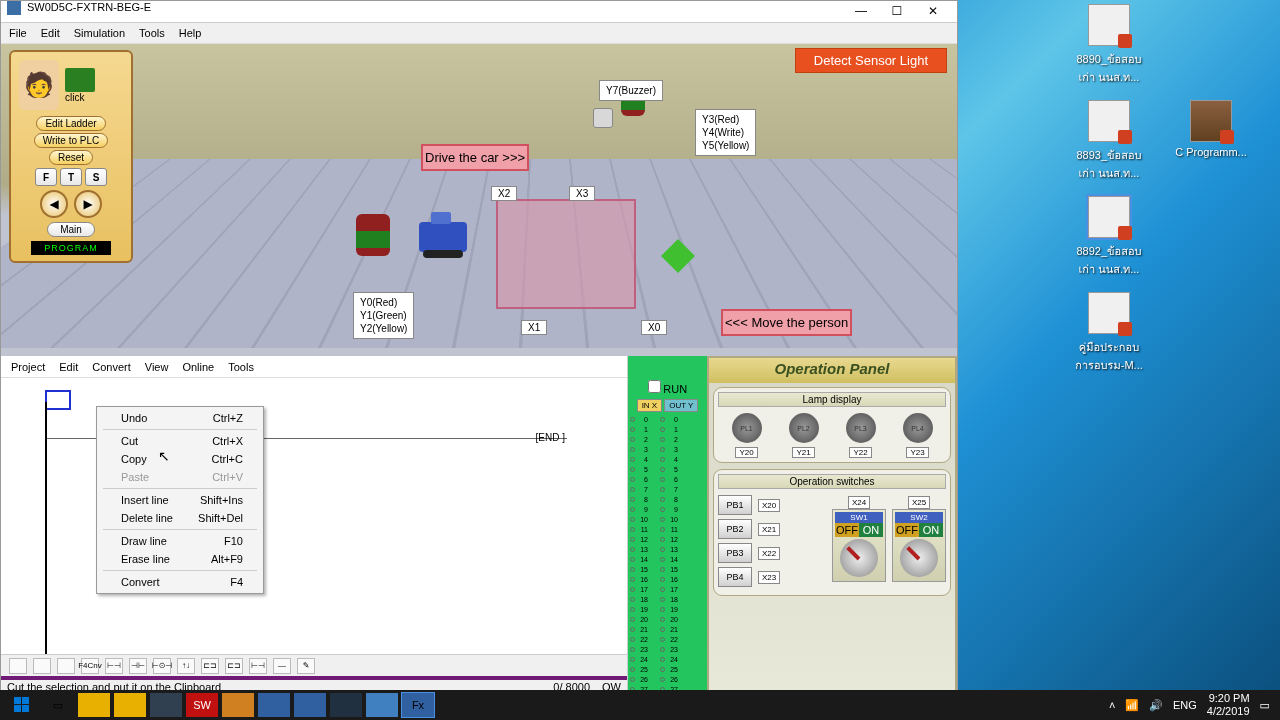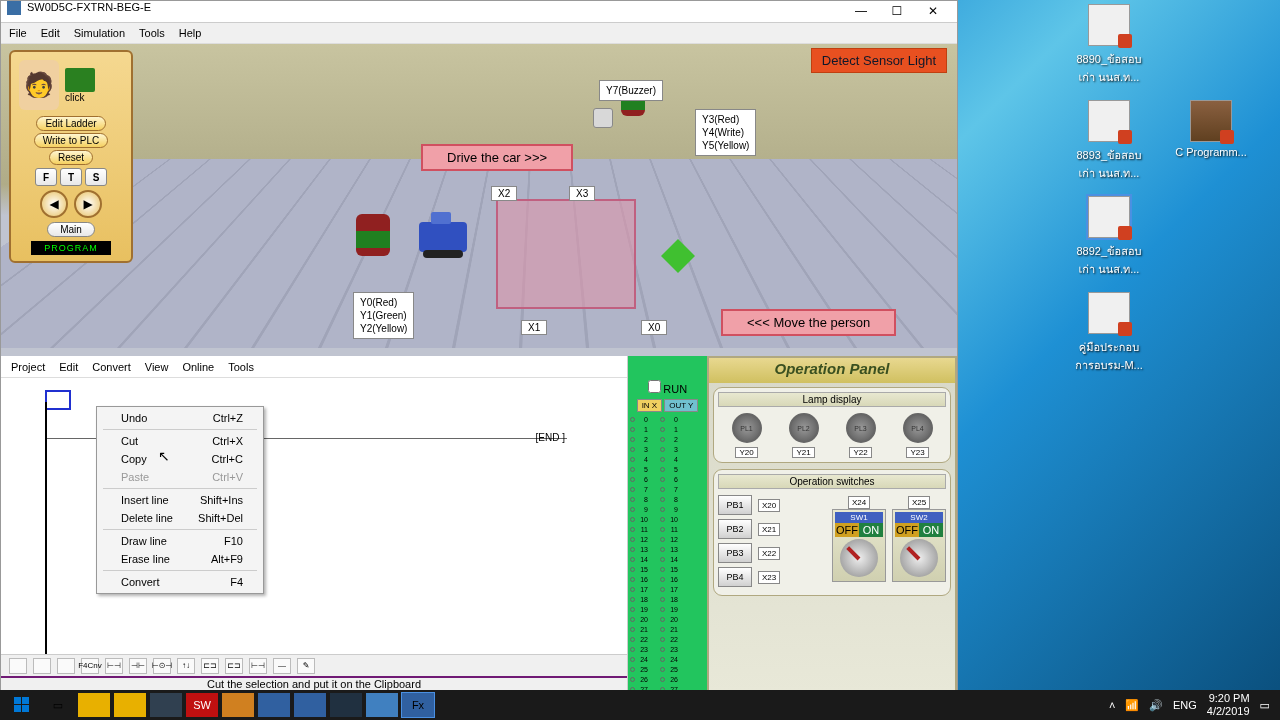--- a/index.html
+++ b/index.html
@@ -18,22 +18,22 @@
 .face-row { display: flex; align-items: center; gap: 6px; padding: 4px; }
 .face { width: 40px; height: 50px; background: #f0d0a0; border-radius: 6px; display: flex; align-items: center; justify-content: center; font-size: 24px; }
 .book { width: 30px; height: 24px; background: #2a8020; border-radius: 2px; }
 .ctrl-btn { display: block; margin: 2px auto; padding: 1px 8px; background: linear-gradient(#fff6d0,#f5d060); border: 1px solid #a07030; border-radius: 8px; font-size: 10px; cursor: pointer; }
 .fts-row { display: flex; justify-content: center; gap: 3px; margin: 3px 0; }
 .fts-btn { width: 22px; height: 18px; background: linear-gradient(#fff,#e8e8e8); border: 1px solid #888; border-radius: 3px; display: flex; align-items: center; justify-content: center; font-weight: bold; font-size: 10px; }
 .play-row { display: flex; justify-content: center; gap: 6px; margin: 4px 0; }
 .play-btn { width: 28px; height: 28px; background: radial-gradient(#fff,#e8c060); border: 2px solid #a07030; border-radius: 50%; display: flex; align-items: center; justify-content: center; font-size: 12px; }
 .main-btn { display: block; margin: 2px auto; padding: 1px 12px; background: linear-gradient(#fff,#e8e8e8); border: 1px solid #888; border-radius: 8px; font-size: 10px; }
 .prog-ind { margin: 4px auto 2px; width: 80px; height: 14px; background: #000; color: #0f0; font-size: 9px; text-align: center; line-height: 14px; letter-spacing: 1px; }
-.sensor-label { position: absolute; right: 10px; top: 4px; padding: 4px 10px; background: #e85020; color: #0f172a; border: 1px solid #c04010; font-size: 13px; }
-.hint { position: absolute; background: #f0a0a8; border: 2px solid #d05060; padding: 4px 24px; font-size: 13px; }
+.sensor-label { position: absolute; right: 10px; top: 4px; padding: 4px 18px; background: #e85020; color: #ffffff; border: 1px solid #c04010; font-size: 13px; }
+.hint { position: absolute; background: #f0a0a8; border: 2px solid #d05060; padding: 4px 2px; font-size: 13px; }
 .hint.drive { left: 420px; top: 100px; }
 .hint.move { left: 720px; top: 265px; }
 .label-box { position: absolute; background: #fff; border: 1px solid #888; padding: 3px 6px; font-size: 10px; line-height: 1.3; }
 .floor { position: absolute; left: 130px; top: 115px; right: 0; bottom: 0; }
 .floor-grid { position: absolute; inset: 0; background: repeating-linear-gradient(90deg, #b0b4c8 0, #b0b4c8 38px, #a0a4b8 38px, #a0a4b8 40px), repeating-linear-gradient(0deg, #b0b4c8 0, #b0b4c8 30px, #a0a4b8 30px, #a0a4b8 32px); transform: perspective(400px) rotateX(55deg); transform-origin: top center; }
 .pink-zone { position: absolute; left: 495px; top: 155px; width: 140px; height: 110px; background: rgba(220,150,170,.6); border: 2px solid #c06080; }
 .barrel { position: absolute; width: 34px; height: 42px; border-radius: 6px; }
 .barrel.rg { background: linear-gradient(#902020 0 40%, #208020 40% 80%, #902020 80%); }
 .barrel.left { left: 355px; top: 170px; }
 .barrel.top { left: 620px; top: 42px; width: 24px; height: 30px; }
@@ -52,21 +52,21 @@
 .ladder-line { position: absolute; left: 44px; top: 24px; bottom: 0; width: 2px; background: #000; }
 .ladder-ruleline { position: absolute; left: 46px; right: 60px; top: 60px; height: 1px; background: #666; }
 .ladder-end { position: absolute; right: 62px; top: 54px; font-size: 10px; }
 .context-menu { position: absolute; left: 95px; top: 28px; width: 168px; background: #f4f4f4; border: 1px solid #999; box-shadow: 2px 2px 3px rgba(0,0,0,.3); padding: 2px 0; }
 .context-menu .item { display: flex; justify-content: space-between; padding: 3px 20px 3px 24px; }
 .context-menu .item.disabled { color: #999; }
 .context-menu .sep { height: 1px; background: #ccc; margin: 2px 6px; }
 .cursor { position: absolute; left: 157px; top: 70px; font-size: 14px; }
 .toolbar-bottom { position: absolute; left: 0; right: 0; bottom: 18px; height: 22px; background: #f0f0f0; border-top: 1px solid #ccc; display: flex; align-items: center; gap: 6px; padding: 0 8px; }
 .tbtn { width: 18px; height: 16px; border: 1px solid #bbb; background: #fafafa; font-size: 8px; display: flex; align-items: center; justify-content: center; }
-.status-bar { position: absolute; left: 0; right: 0; bottom: 0; height: 18px; background: #f0f0f0; border-top: 2px solid #701a75; display: flex; align-items: center; padding: 0 6px; font-size: 10px; flex-direction: column; }
+.status-bar { position: absolute; left: 0; right: 0; bottom: 0; height: 18px; background: #f0f0f0; border-top: 4px solid #701a75; display: flex; align-items: center; padding: 0 6px; font-size: 10px; }
 .status-bar .right { margin-left: auto; display: flex; gap: 12px; }
 
 .io-panel { width: 80px; background: #22c55e; border-left: 1px solid #ccc; padding: 24px 2px 0; font-size: 8px; }
 .io-header { display: flex; gap: 2px; justify-content: center; margin-bottom: 2px; }
 .io-header span { padding: 1px 4px; font-size: 8px; border: 1px solid #888; }
 .io-header .inx { background: #f0d060; }
 .io-header .outy { background: #70c0d0; }
 .io-row { display: flex; align-items: center; gap: 3px; height: 10px; }
 .io-dot { width: 5px; height: 5px; border: 1px solid #666; border-radius: 50%; }
 .io-num { width: 10px; text-align: right; font-size: 7px; }

